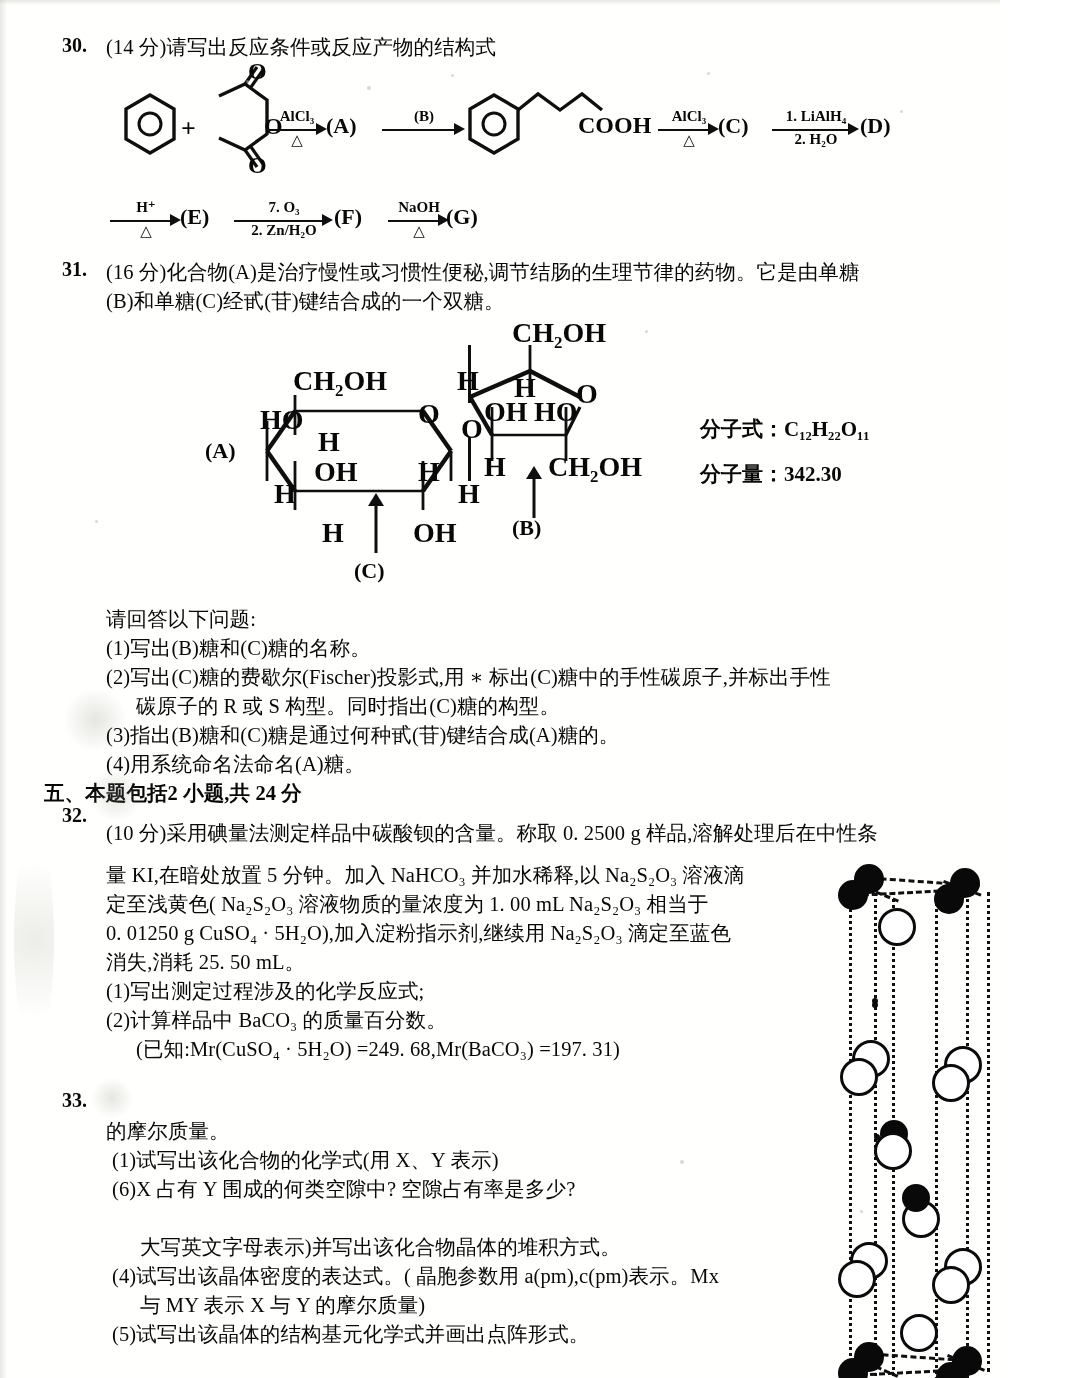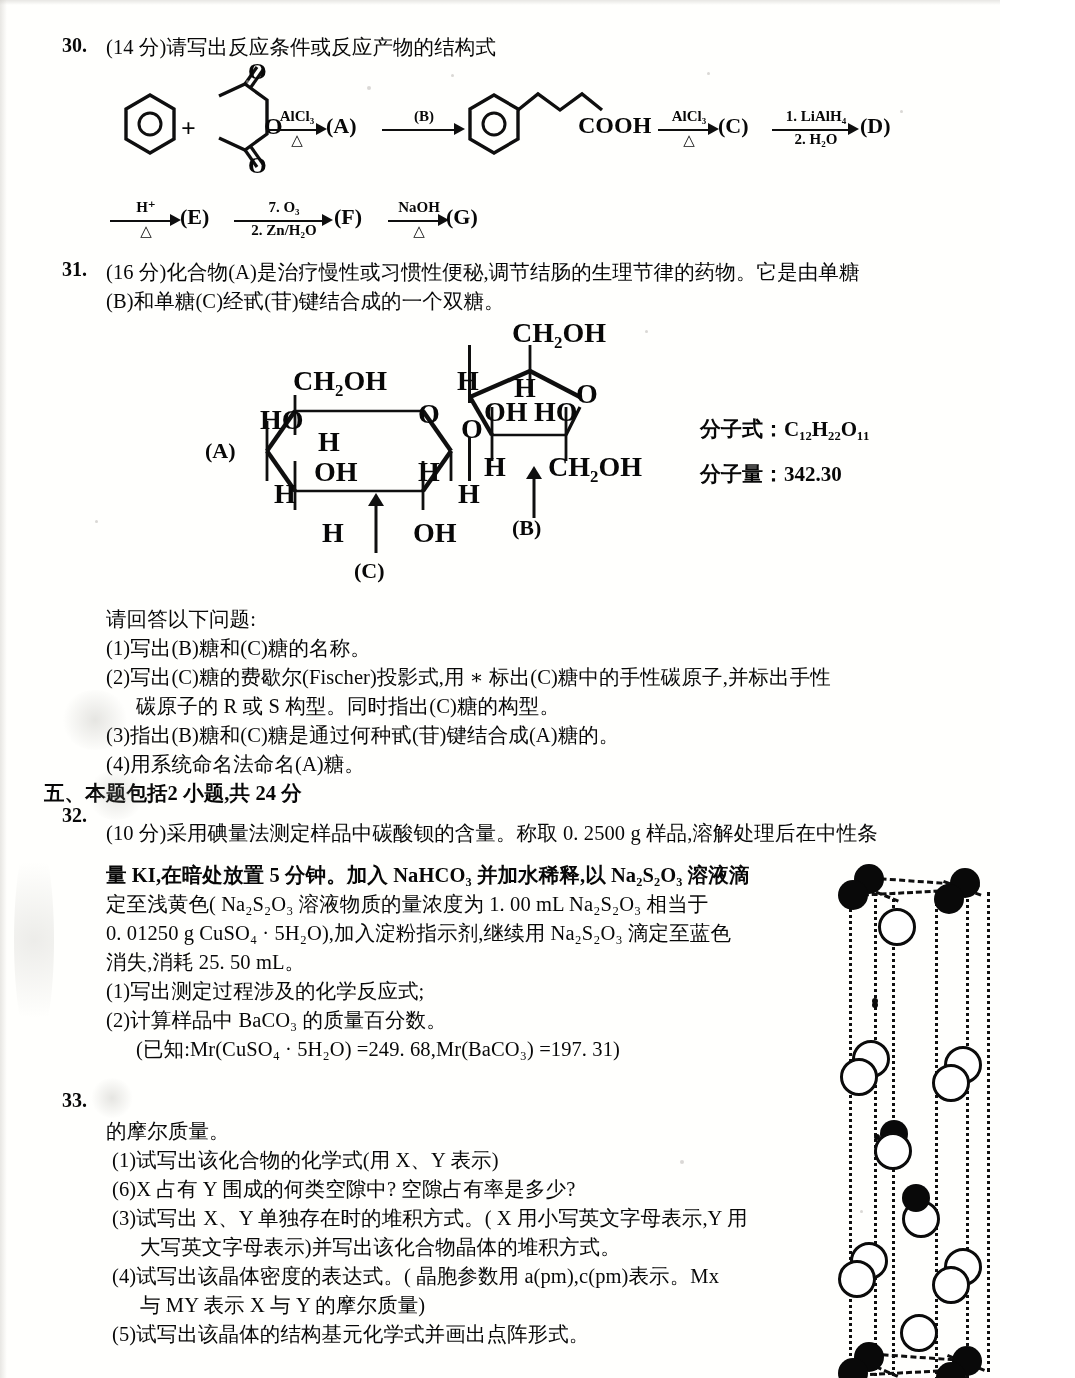--- a/index.html
+++ b/index.html
@@ -248,33 +248,32 @@
   <div class="txt" style="position:absolute;left:106px;top:634px;">(1)写出(B)糖和(C)糖的名称。</div>
   <div class="txt" style="position:absolute;left:106px;top:663px;width:900px;">(2)写出(C)糖的费歇尔(Fischer)投影式,用 ∗ 标出(C)糖中的手性碳原子,并标出手性</div>
   <div class="txt" style="position:absolute;left:136px;top:692px;width:880px;">碳原子的 R 或 S 构型。同时指出(C)糖的构型。</div>
   <div class="txt" style="position:absolute;left:106px;top:721px;width:900px;">(3)指出(B)糖和(C)糖是通过何种甙(苷)键结合成(A)糖的。</div>
   <div class="txt" style="position:absolute;left:106px;top:750px;">(4)用系统命名法命名(A)糖。</div>
 
   <div class="txt bold" style="position:absolute;left:44px;top:779px;">五、本题包括2 小题,共 24 分</div>
 
   <div class="qnum" style="left:62px;top:804px;">32.</div>
   <div class="txt" style="position:absolute;left:106px;top:803px;width:880px;margin-top:16px;">(10 分)采用碘量法测定样品中碳酸钡的含量。称取 0. 2500 g 样品,溶解处理后在中性条</div>
-  <div class="txt" style="position:absolute;left:106px;top:861px;width:730px;font-weight:bold;">量 KI,在暗处放置 5 分钟。加入 NaHCO₃ 并加水稀释,以 Na₂S₂O₃ 溶液滴</div>
+  <div class="txt" style="position:absolute;left:106px;top:861px;width:730px;">量 KI,在暗处放置 5 分钟。加入 NaHCO₃ 并加水稀释,以 Na₂S₂O₃ 溶液滴</div>
   <div class="txt" style="position:absolute;left:106px;top:890px;width:730px;">定至浅黄色( Na₂S₂O₃ 溶液物质的量浓度为 1. 00 mL Na₂S₂O₃ 相当于</div>
   <div class="txt" style="position:absolute;left:106px;top:919px;width:730px;">0. 01250 g CuSO₄ · 5H₂O),加入淀粉指示剂,继续用 Na₂S₂O₃ 滴定至蓝色</div>
   <div class="txt" style="position:absolute;left:106px;top:948px;width:730px;">消失,消耗 25. 50 mL。</div>
   <div class="txt" style="position:absolute;left:106px;top:977px;width:730px;">(1)写出测定过程涉及的化学反应式;</div>
   <div class="txt" style="position:absolute;left:106px;top:1006px;width:730px;">(2)计算样品中 BaCO₃ 的质量百分数。</div>
   <div class="txt" style="position:absolute;left:136px;top:1035px;width:730px;">(已知:Mr(CuSO₄ · 5H₂O) =249. 68,Mr(BaCO₃) =197. 31)</div>
 
   <div class="qnum" style="left:62px;top:1089px;">33.</div>
   <div class="txt" style="position:absolute;left:106px;top:1117px;width:740px;">的摩尔质量。</div>
   <div class="txt" style="position:absolute;left:112px;top:1146px;width:740px;">(1)试写出该化合物的化学式(用 X、Y 表示)</div>
   <div class="txt" style="position:absolute;left:112px;top:1175px;width:740px;">(6)X 占有 Y 围成的何类空隙中? 空隙占有率是多少?</div>
-  <div class="txt" style="position:absolute;left:112px;top:1204px;width:740px;">(3)试写出 X、Y 单独存在时的堆积方式。( X 用小写英文字母表示,Y 用</div>
   <div class="txt" style="position:absolute;left:140px;top:1233px;width:720px;">大写英文字母表示)并写出该化合物晶体的堆积方式。</div>
   <div class="txt" style="position:absolute;left:112px;top:1262px;width:740px;">(4)试写出该晶体密度的表达式。( 晶胞参数用 a(pm),c(pm)表示。Mx</div>
   <div class="txt" style="position:absolute;left:140px;top:1291px;width:720px;">与 MY 表示 X 与 Y 的摩尔质量)</div>
   <div class="txt" style="position:absolute;left:112px;top:1320px;width:740px;">(5)试写出该晶体的结构基元化学式并画出点阵形式。</div>
 
   <div class="cell">
 
     <div class="dline" style="left:27px;top:22px;height:490px;"></div>
     <div class="dline" style="left:52px;top:18px;height:496px;"></div>
     <div class="dline" style="left:70px;top:30px;height:484px;"></div>

